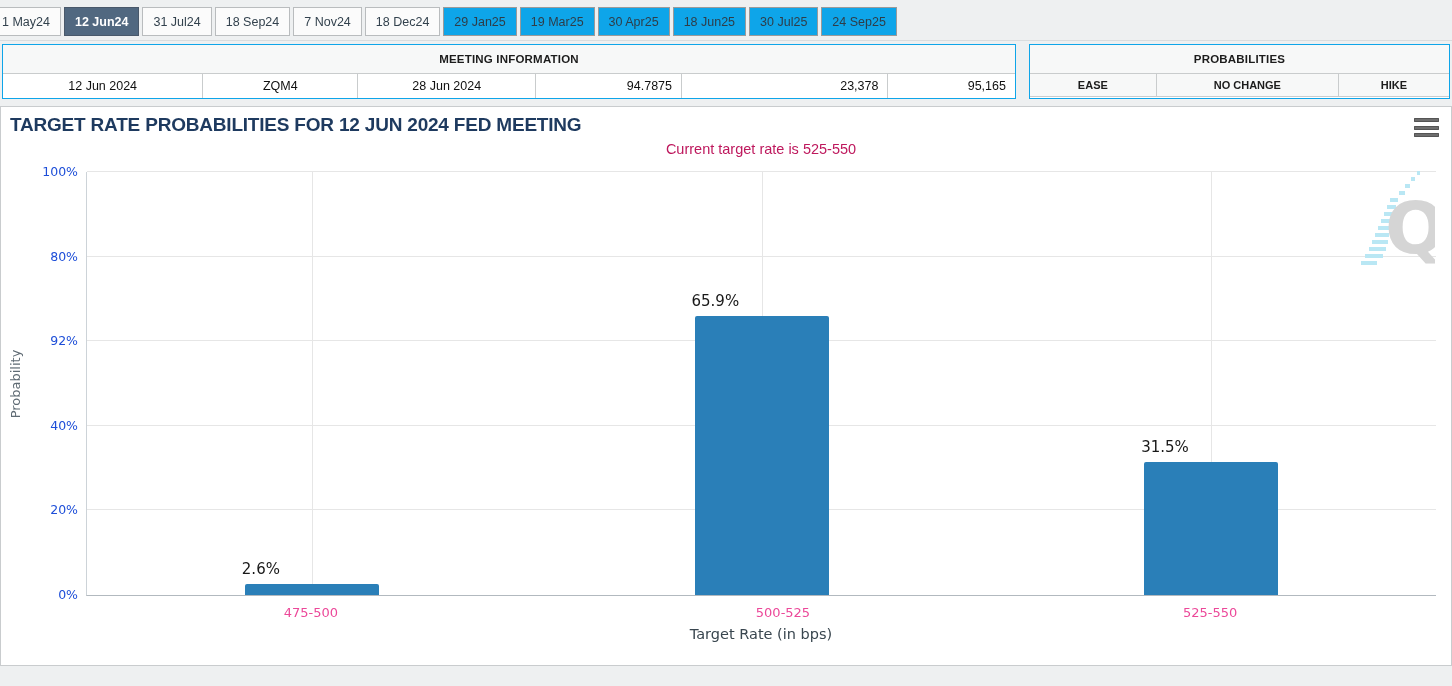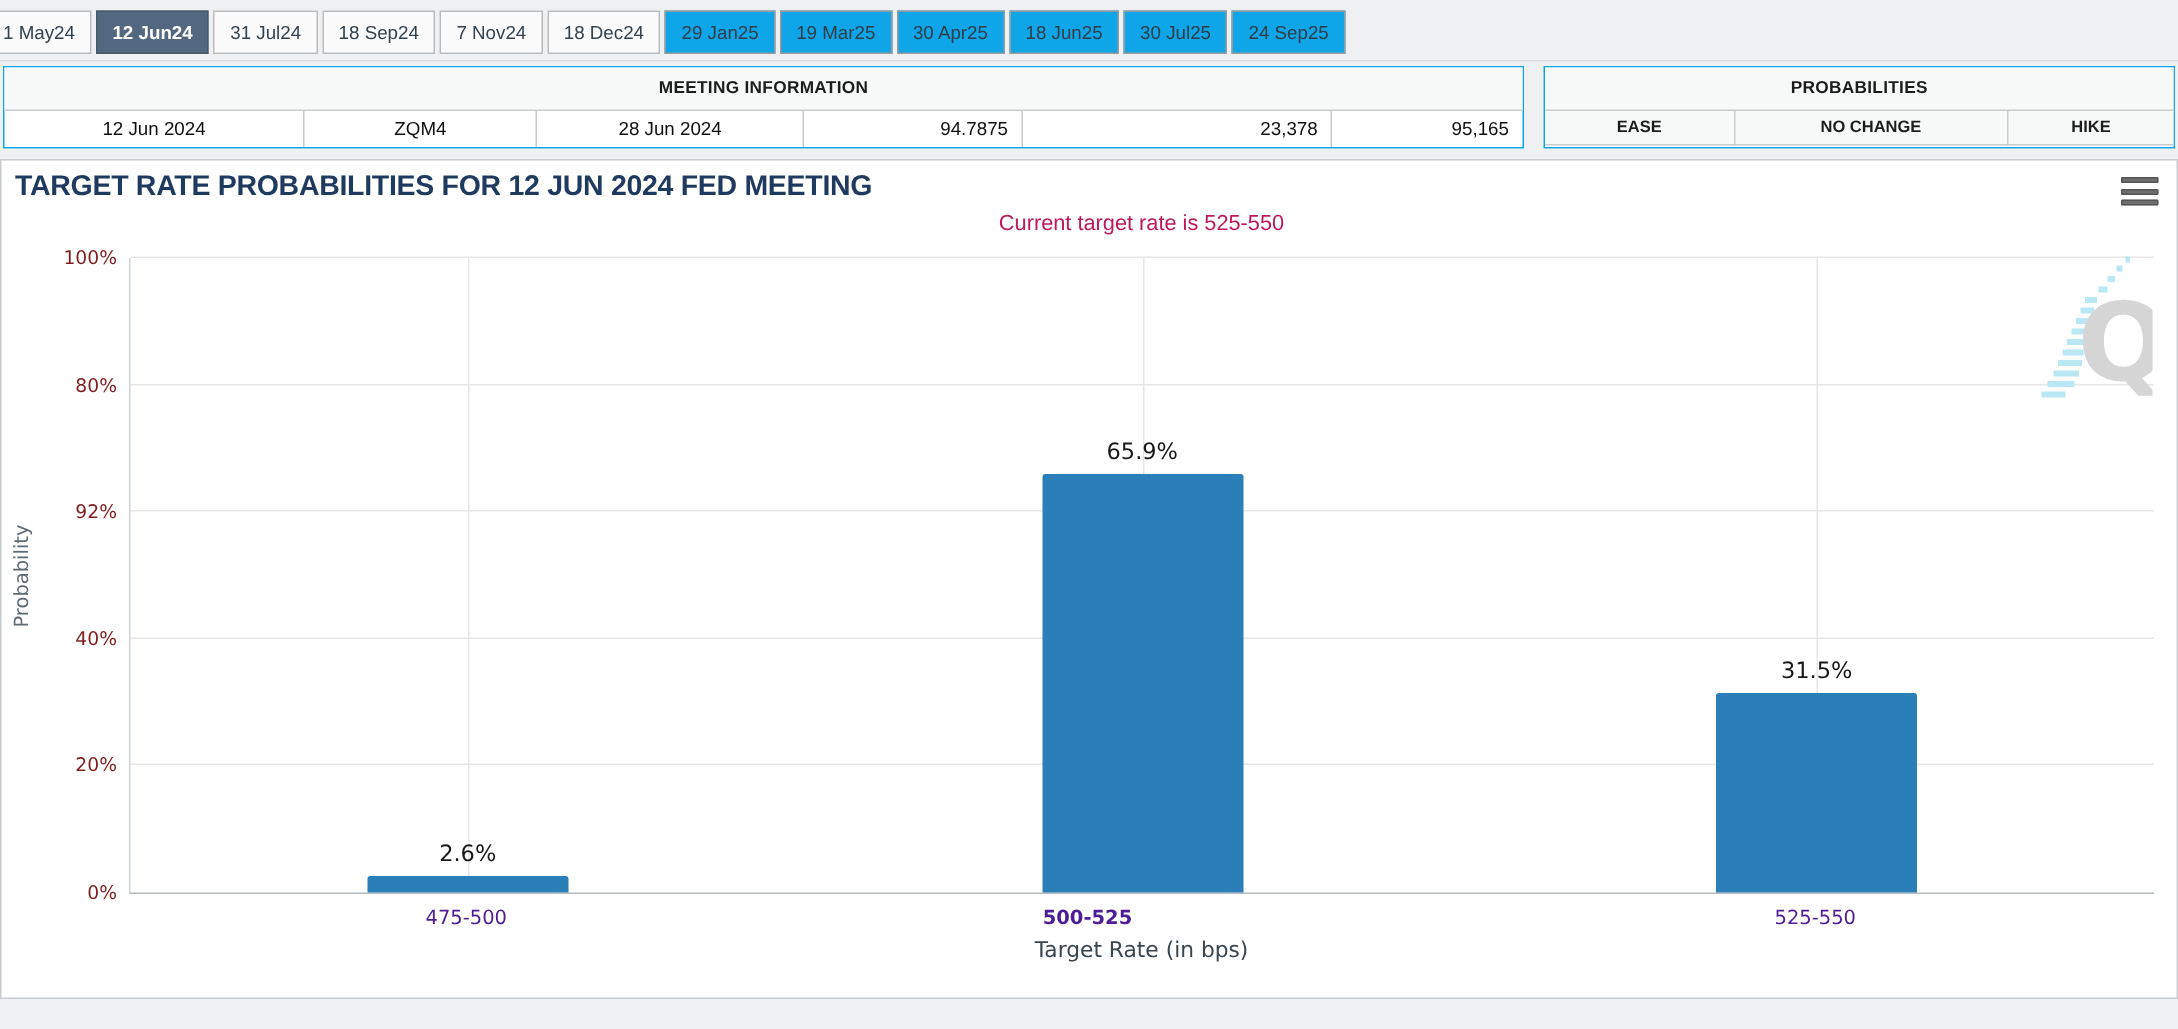--- a/index.html
+++ b/index.html
@@ -45,25 +45,25 @@
                   font-size:14.5px;color:#be185d;text-align:right;}
   .menu-btn{position:absolute;right:12px;top:11px;width:25px;height:19px;display:flex;
             flex-direction:column;justify-content:space-between;cursor:pointer;}
   .menu-btn span{display:block;height:4px;background:#6e6e6e;border-radius:1px;
                  box-shadow:0 0 0 1px #555 inset;}
   .plot{position:absolute;left:85px;top:65px;width:1349px;height:423px;
         border-left:1px solid #cdd3d8;border-bottom:1px solid #b2b9bf;}
   .hgrid{position:absolute;left:0;width:100%;height:1px;background:#e6e6e6;}
   .vgrid{position:absolute;top:0;width:1px;height:100%;background:#e6e6e6;}
   .bar{position:absolute;bottom:0;border-radius:2px 2px 0 0;}
-  .dlabel{position:absolute;width:140px;text-align:center;font-size:15px;color:#181818;
+  .dlabel{position:absolute;width:140px;font-size:15px;color:#181818;
           font-family:"DejaVu Sans",sans-serif;}
-  .ytick{position:absolute;width:60px;text-align:right;font-size:12.5px;color:#7f1d1d;
+  .ytick{position:absolute;width:60px;text-align:right;font-size:12.5px;color:#1d4ed8;
          font-family:"DejaVu Sans",sans-serif;}
-  .xcat{position:absolute;width:140px;text-align:center;font-size:13px;color:#4c1d95;
+  .xcat{position:absolute;width:140px;text-align:center;font-size:13px;color:#ec4899;
         font-family:"DejaVu Sans",sans-serif;}
   .axis-ylabel{position:absolute;left:14px;top:277px;transform:translate(-50%,-50%) rotate(-90deg);
                font-size:13px;color:#5f6b74;white-space:nowrap;font-family:"DejaVu Sans",sans-serif;}
   .axis-xlabel{position:absolute;left:760px;top:519px;transform:translateX(-50%);
                font-size:14.5px;color:#39464f;font-family:"DejaVu Sans",sans-serif;}
   .watermark{position:absolute;right:16px;top:62px;}
 </style>
 </head>
 <body>
 
@@ -156,15 +156,15 @@
     </g>
     <text x="26" y="84" font-family="DejaVu Sans, sans-serif" font-size="72" font-weight="bold" fill="#d5d5d5">Q</text>
   </svg>
 <div class="ytick" style="left: 17px; top: 480px;">0%</div>
     <div class="ytick" style="left: 17px; top: 395.4px;">20%</div>
     <div class="ytick" style="left: 17px; top: 310.8px;">40%</div>
     <div class="ytick" style="left: 17px; top: 226.2px;">92%</div>
     <div class="ytick" style="left: 17px; top: 141.6px;">80%</div>
     <div class="ytick" style="left: 17px; top: 57px;">100%</div>
     <div class="xcat" style="left: 239.833px; top: 498px;">475-500</div>
-    <div class="xcat" style="left: 654px; top: 498px; font-weight: bold;">500-525</div>
+    <div class="xcat" style="left: 712px; top: 498px;">500-525</div>
     <div class="xcat" style="left: 1139.17px; top: 498px;">525-550</div>
   </section>
 
 </body></html>

